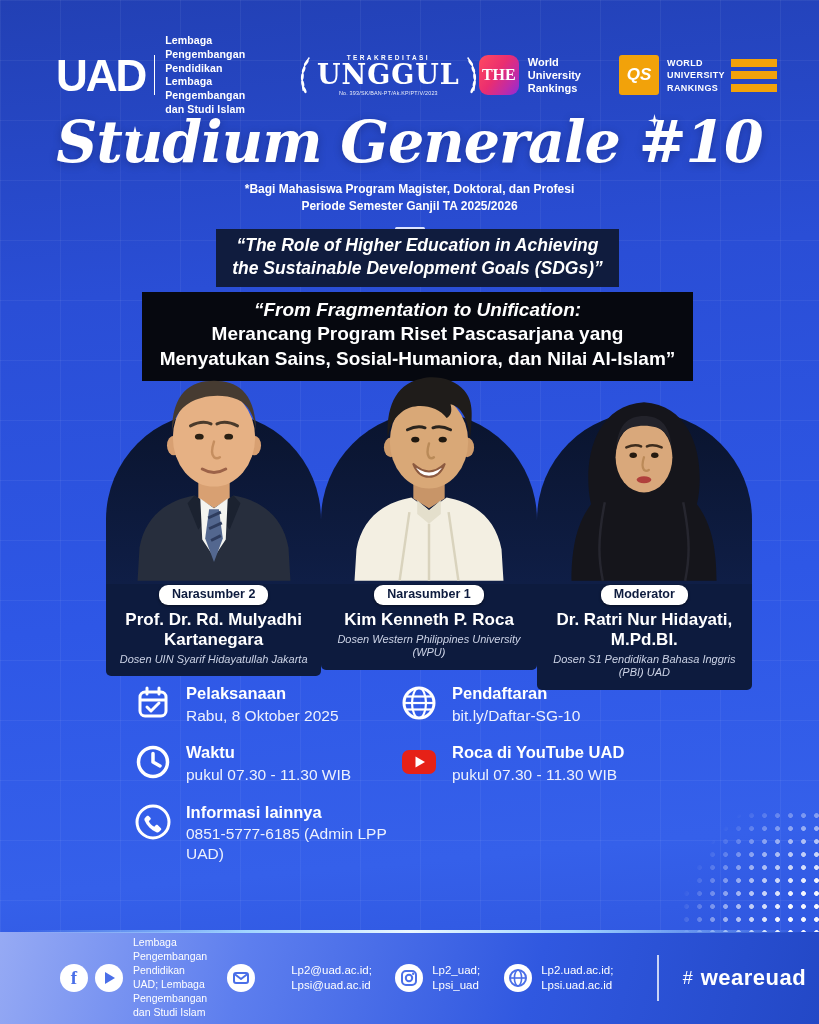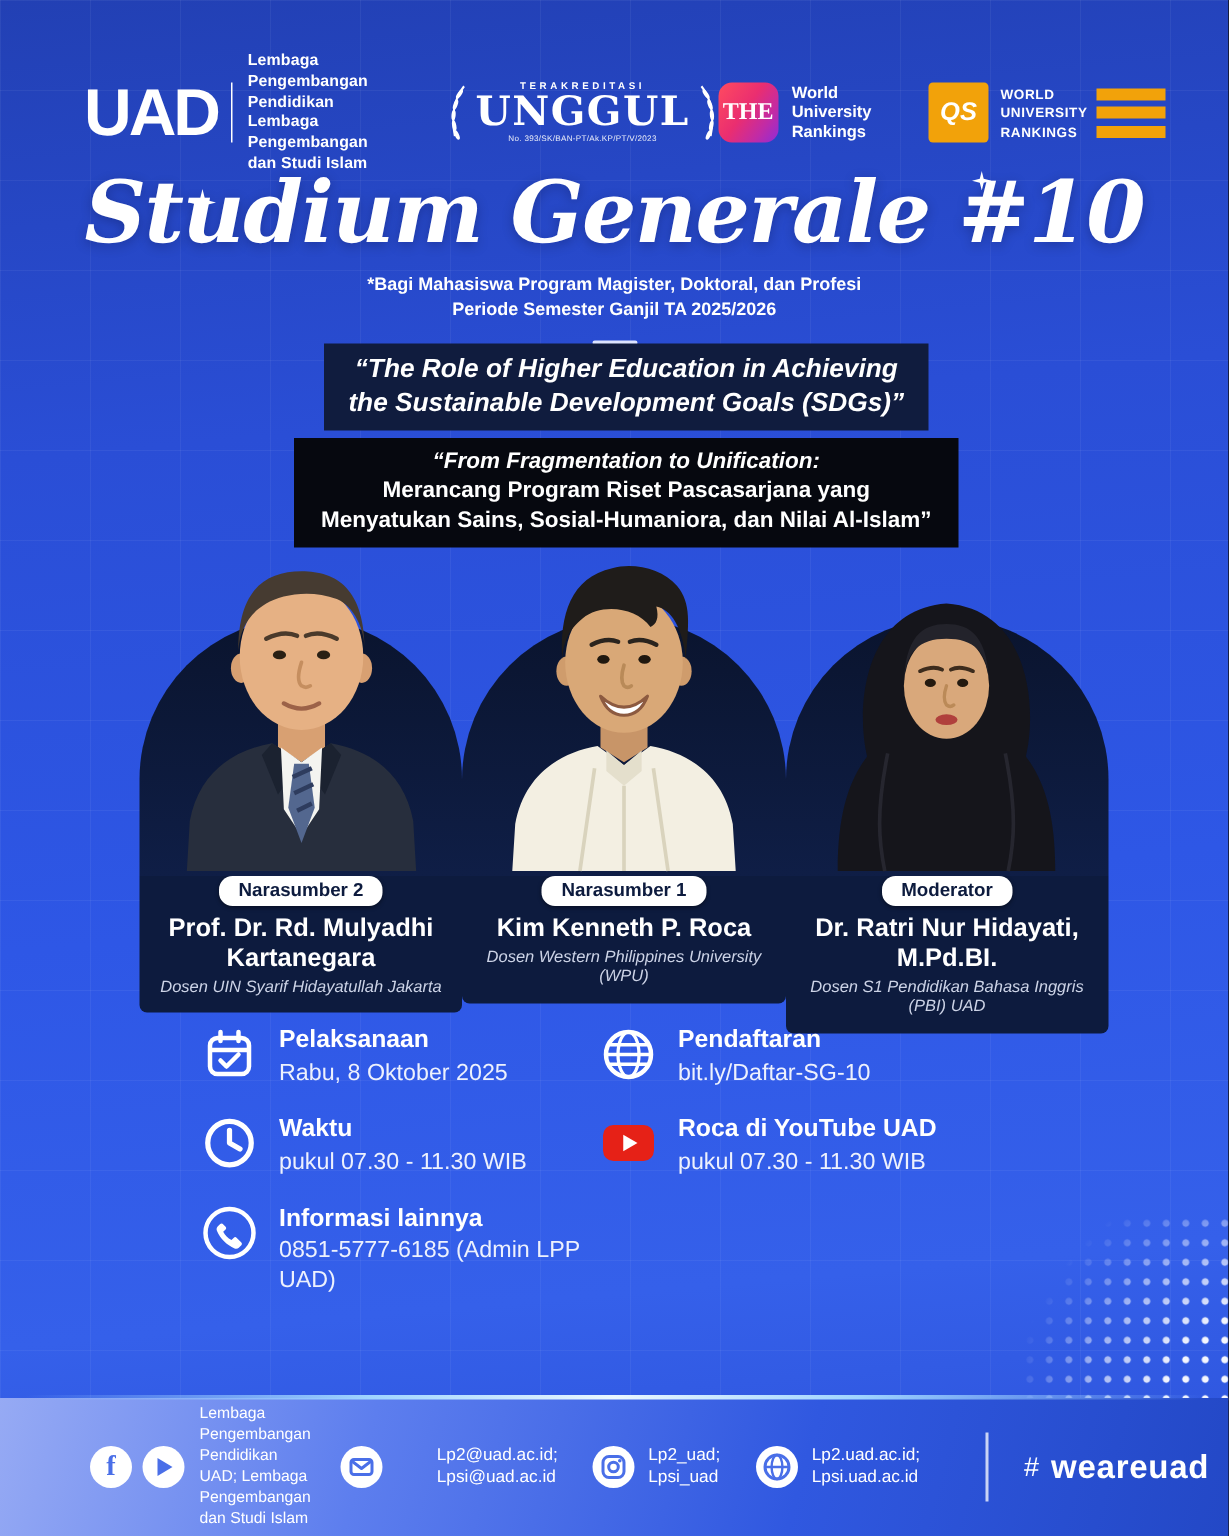--- a/index.html
+++ b/index.html
@@ -50,25 +50,25 @@
   .sparkle.s1 { width:18px; height:18px; left:126px; top:14px; }
   .sparkle.s2 { width:13px; height:13px; left:648px; top:2px; }
   .note { font-size:12px; font-weight:bold; line-height:1.45; margin-top:9px; }
   .note-divider { width:30px; height:3.5px; background:#dce4ff; border-radius:2px; margin:11px auto 0; }
 
   
   .quotes { position:absolute; top:229px; left:0; right:0; text-align:center;padding-left:16px; }
   .q1 { display:inline-block; background:#101c3e; padding:5px 16px 7px;
     font-size:17.5px; font-weight:bold; font-style:italic; line-height:1.3; }
   .q2 { display:inline-block; background:#06080f; padding:6px 18px 9px; margin-top:5px;
-    font-size:15px; font-weight:bold; line-height:1.3; }
+    font-size:19px; font-weight:bold; line-height:1.3; }
   .q2 .qline-italic { font-style:italic; }
 
   
-  .speakers { position:absolute; top:372px; left:93px; width:646px; display:flex; }
+  .speakers { position:absolute; top:372px; left:106px; width:646px; display:flex; }
   .card { flex:1; display:flex; flex-direction:column; min-width:0; }
   .photo-wrap { position:relative; height:212px; }
   .arch { position:absolute; left:0; right:0; bottom:0; height:172px;
     border-radius:110px 110px 0 0; background:linear-gradient(#0a142e,#0f1e46); }
   .avatar { position:absolute; bottom:0; left:50%; transform:translateX(-50%); width:196px; height:232px; }
   .panel { background:#0d1b3e; border-radius:0 0 5px 5px; text-align:center; padding:0 5px 10px; }
   .badge { display:inline-block; background:#fff; color:#0d1b3e; font-weight:bold; font-size:12.5px;
     padding:2.5px 13px 3.5px; border-radius:9px; margin-top:-12px; box-shadow:0 1px 3px rgba(0,0,0,.45); }
   .sp-name { font-weight:bold; font-size:17px; line-height:1.18; margin-top:5px; padding:0 6px; }
   .sp-role { font-style:italic; font-size:11px; color:#ccd3e6; line-height:1.25; margin-top:3px; padding:0 4px; }

